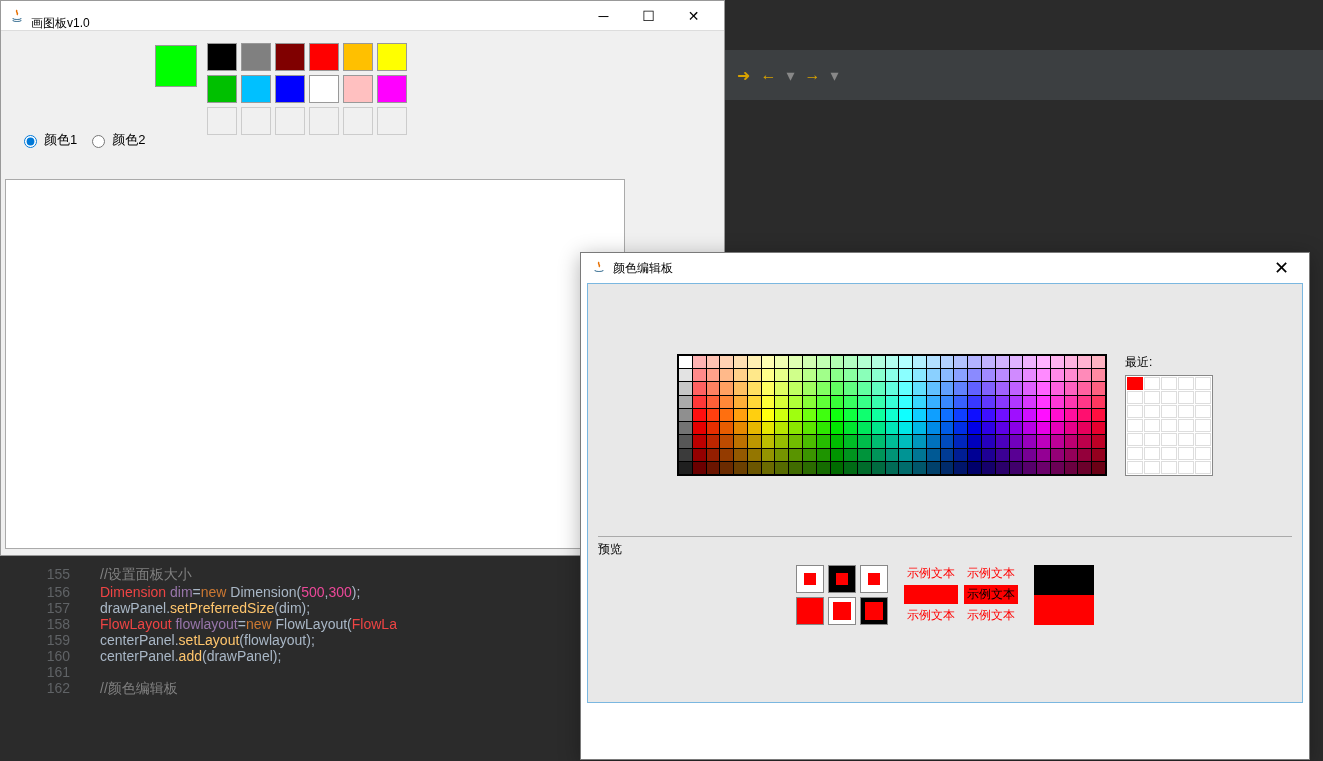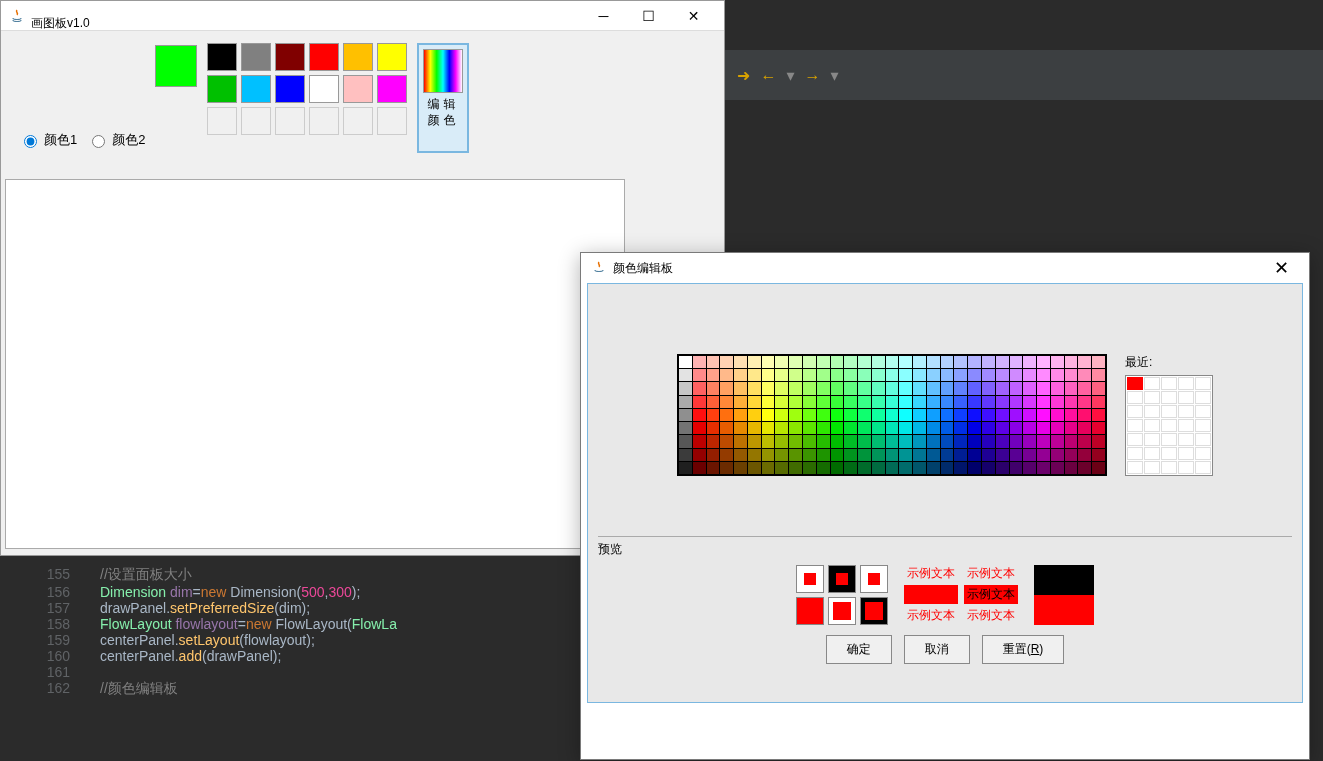--- a/index.html
+++ b/index.html
@@ -72,21 +72,21 @@
 .dlg-btn { padding: 5px 20px; background: #f0f0f0; border: 1px solid #888; font-size: 12px; }
 
 
 .ide-bg { position: absolute; left: 0; top: 556px; right: 0; bottom: 0; background: #2b2b2b; padding: 10px 20px; font-family: Consolas, monospace; font-size: 14px; color: #a9b7c6; }
 .ide-nav { position: absolute; left: 725px; top: 50px; width: 598px; height: 50px; background: #3c3f41; display: flex; align-items: center; padding: 0 12px; gap: 10px; }
 .ide-arrow { color: #d8a200; font-size: 16px; }
 .ide-content-bg { position: absolute; left: 725px; top: 100px; width: 598px; height: 152px; background: #2b2b2b; }
 .code-line { display: flex; }
 .lineno { color: #606366; width: 50px; text-align: right; margin-right: 30px; }
 .kw { color: #cc7832; }
-.ty { color: #86efac; }
+.ty { color: #ef4444; }
 .fn { color: #ffc66d; }
 .num { color: #ec4899; }
 .cm { color: #808080; }
 .id { color: #9876aa; }
 </style>
 </head>
 <body>
 
 <div class="ide-nav">
   <span class="ide-arrow">➜</span>
@@ -184,24 +184,20 @@
       <div class="swatch-row" id="sw-row3">
           <div class="swatch empty"></div>
           <div class="swatch empty"></div>
           <div class="swatch empty"></div>
           <div class="swatch empty"></div>
           <div class="swatch empty"></div>
           <div class="swatch empty"></div>
         </div>
     </div>
 
-    <div class="edit-color-btn">
-      <div class="rainbow"></div>
-      <div style="writing-mode:horizontal-tb; text-align:center; letter-spacing:4px; line-height:1.3">编辑颜色</div>
-    </div>
   </div>
 
   <div class="canvas-area"></div>
 </div>
 
 <div class="color-dialog">
   <div class="dlg-titlebar">
     <span class="java-icon">
       <svg viewBox="0 0 16 16">
           <path d="M8 2c-2 2 2 3 0 5" stroke="#e76f00" fill="none" stroke-width="1.5"></path>
@@ -571,19 +567,14 @@
           <span style="color:#f00">示例文本</span>
           <span style="color:#f00">示例文本</span>
         </div>
         <div class="big-preview">
           <div style="background:#000"></div>
           <div style="background:#f00"></div>
         </div>
       </div>
     </div>
 
-    <div class="dlg-buttons">
-      <button class="dlg-btn">确定</button>
-      <button class="dlg-btn">取消</button>
-      <button class="dlg-btn">重置(<u>R</u>)</button>
-    </div>
   </div>
 </div>
 
 </body></html>

